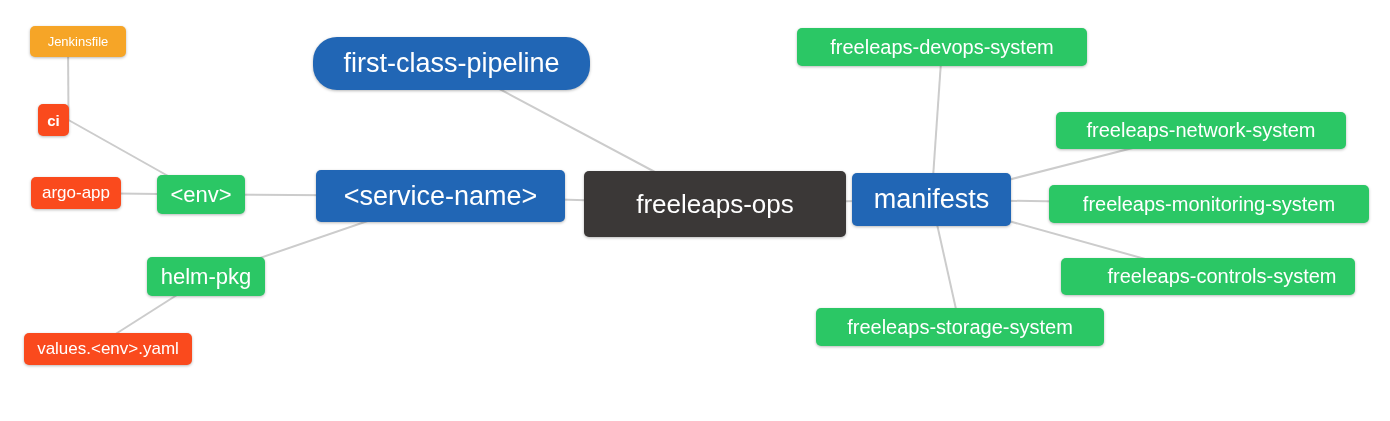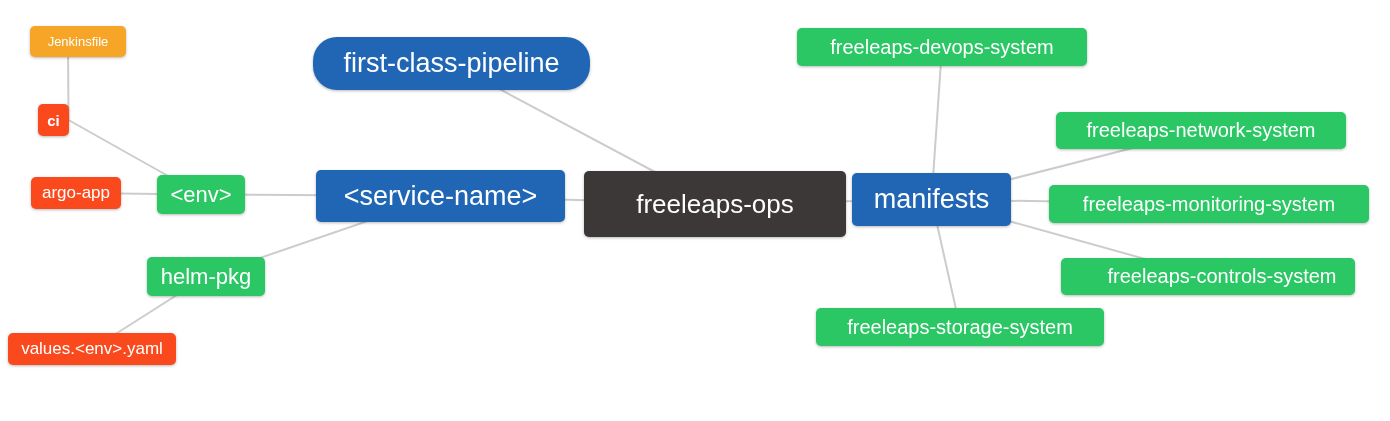--- a/index.html
+++ b/index.html
@@ -88,21 +88,21 @@
       </div>
       <div class="node t5" style="left: 147px; top: 257px; width: 118px; height: 39px; background: rgb(43, 199, 101); color: rgb(255, 255, 255);">
         <span>helm-pkg</span>
       </div>
       <div class="node t2" style="left: 38px; top: 104px; width: 31px; height: 32px; background: rgb(250, 74, 29); color: rgb(255, 255, 255);">
         <span>ci</span>
       </div>
       <div class="node t3" style="left: 31px; top: 177px; width: 90px; height: 32px; background: rgb(250, 74, 29); color: rgb(255, 255, 255);">
         <span>argo-app</span>
       </div>
-      <div class="node t3" style="left: 8px; top: 333px; width: 168px; height: 32px; background: rgb(250, 74, 29); color: rgb(255, 255, 255);">
+      <div class="node t3" style="left: 24px; top: 333px; width: 168px; height: 32px; background: rgb(250, 74, 29); color: rgb(255, 255, 255);">
         <span>values.&lt;env&gt;.yaml</span>
       </div>
       <div class="node t1" style="left: 20px; top: 26px; width: 96px; height: 31px; background: rgb(246, 165, 39); color: rgb(255, 255, 255); margin-left: 10px;">
         <span>Jenkinsfile</span>
       </div>
       <div class="node t4" style="left: 797px; top: 28px; width: 290px; height: 38px; background: rgb(43, 199, 101); color: rgb(255, 255, 255);">
         <span>freeleaps-devops-system</span>
       </div>
       <div class="node t4" style="left: 1056px; top: 112px; width: 290px; height: 37px; background: rgb(43, 199, 101); color: rgb(255, 255, 255);">
         <span>freeleaps-network-system</span>

